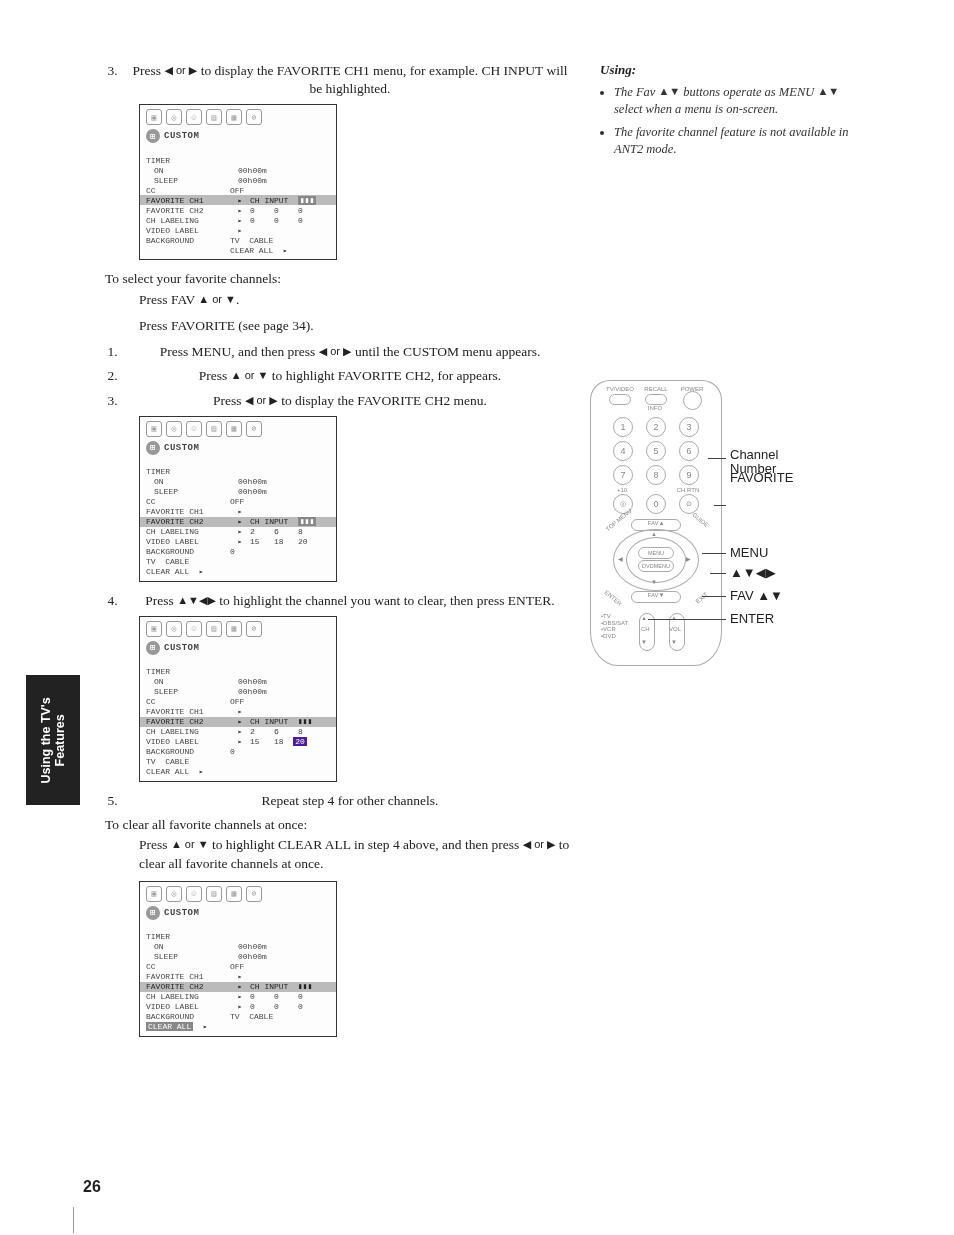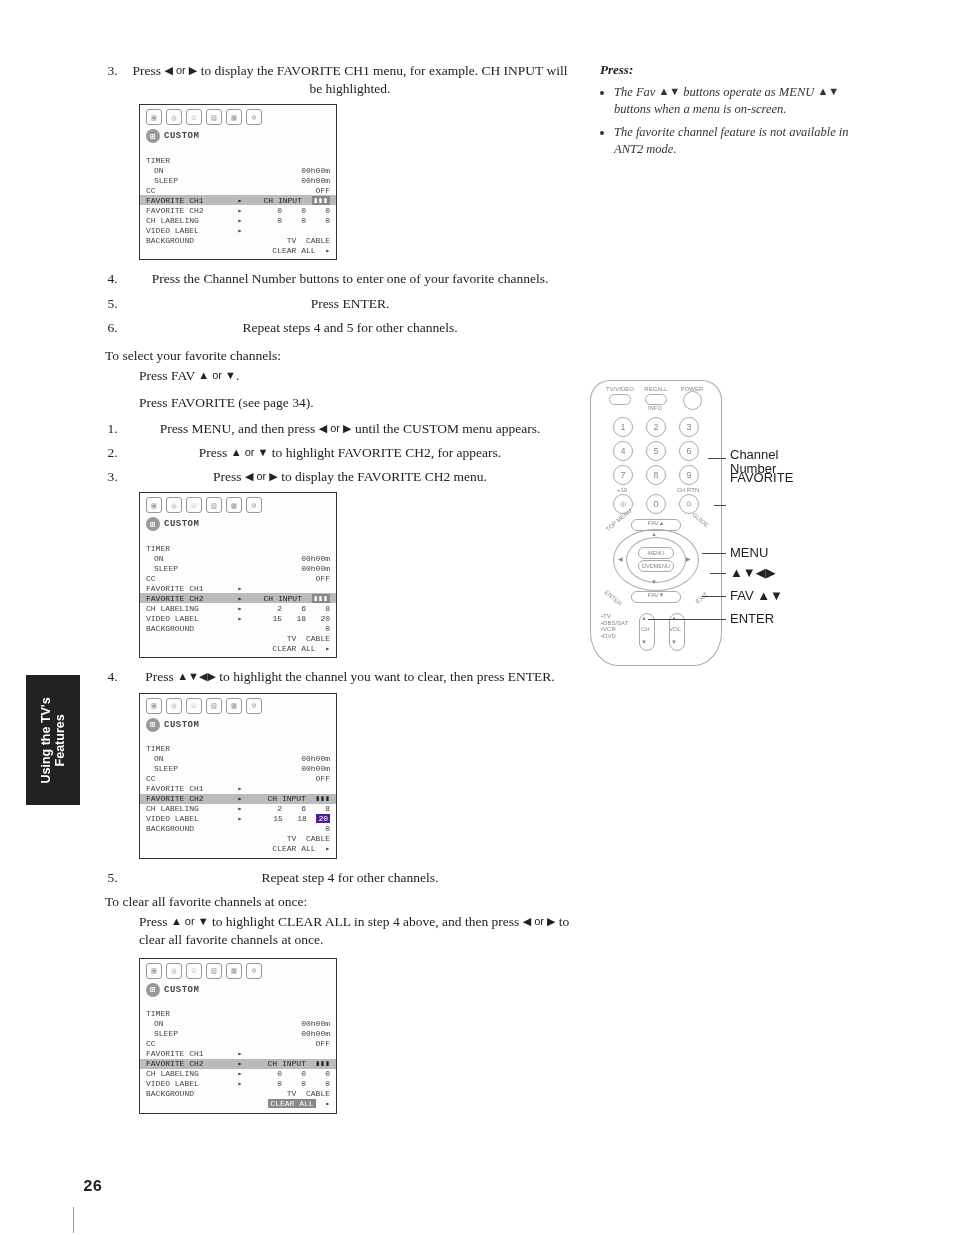--- a/index.html
+++ b/index.html
@@ -59,21 +59,21 @@
     font-weight: bold; letter-spacing: 0.5px; font-size: 9px;
   }
   .osd .label .lbicon {
     width: 14px; height: 14px; border-radius: 50%; background: #999; color: #fff;
     display: inline-flex; align-items: center; justify-content: center; font-size: 9px;
   }
   .osd .body { padding: 0 6px 4px 6px; position: relative; margin-top: 8px; }
   .osd .row { display: flex; height: 10px; align-items: center; white-space: pre; }
   .osd .left { width: 84px; }
   .osd .mid  { width: 20px; text-align: center; }
-  .osd .right{ flex: 1; text-align: right; }
+  .osd .right{ flex: 1; }
   .osd .hl { background: #bbb; color: #222; margin: 0 -6px; padding: 0 6px; }
   
   .side-tab {
     position: absolute;
     left: 26px;
     top: 675px;
     width: 54px;
     height: 130px;
     background: #222;
     color: #fff;
@@ -87,21 +87,21 @@
   .side-tab .rot {
     transform: rotate(-90deg);
     white-space: nowrap;
     text-align: center;
     line-height: 1.15;
   }
   .page-num {
     position: absolute;
     left: 83px;
     top: 1178px;
-    font-family: Liberation Mono, monospace;
+    font-family: Liberation Sans, sans-serif;
     font-weight: bold;
     font-size: 16px;
   }
   .vline {
     position: absolute;
     left: 73px;
     top: 1207px;
     width: 0;
     height: 26px;
     border-left: 1px solid #999;
@@ -161,25 +161,20 @@
       <div class="row"><span class="left">CC</span><span class="right">OFF</span></div>
       <div class="row hl"><span class="left">FAVORITE CH1</span><span class="mid">▸</span><span class="right"><span>CH INPUT</span>&nbsp;&nbsp;<span style="background:#888;color:#fff;padding:0 2px">▮▮▮</span></span></div>
       <div class="row"><span class="left">FAVORITE CH2</span><span class="mid">▸</span><span class="right">0    0    0</span></div>
       <div class="row"><span class="left">CH LABELING</span><span class="mid">▸</span><span class="right">0    0    0</span></div>
       <div class="row"><span class="left">VIDEO LABEL</span><span class="mid">▸</span></div>
       <div class="row"><span class="left">BACKGROUND</span><span class="right">TV  CABLE</span></div>
       <div class="row"><span class="left"></span><span class="right"><span>CLEAR ALL</span>&nbsp;&nbsp;▸</span></div>
     </div>
   </div>
 
-  <ol class="steps" start="4">
-    <li><span>Press the Channel Number buttons to enter one of your favorite channels.</span></li>
-    <li><span>Press ENTER.</span></li>
-    <li><span>Repeat steps 4 and 5 for other channels.</span></li>
-  </ol>
 
   <p class="para">To select your favorite channels:</p>
   <p class="indent">
     <span>Press FAV </span><span class="tri">▲ or ▼</span><span>.</span>
   </p>
 
   <p class="indent">Press FAVORITE (see page 34).</p>
 
 
   <ol class="steps" start="1">
@@ -280,24 +275,24 @@
       <div class="row"><span class="left">CH LABELING</span><span class="mid">▸</span><span class="right">0    0    0</span></div>
       <div class="row"><span class="left">VIDEO LABEL</span><span class="mid">▸</span><span class="right">0    0    0</span></div>
       <div class="row"><span class="left">BACKGROUND</span><span class="right">TV  CABLE</span></div>
       <div class="row"><span class="right"><span style="background:#888;color:#fff;padding:0 2px">CLEAR ALL</span>&nbsp;&nbsp;▸</span></div>
     </div>
   </div>
 
 </div>
 
 <div class="side-col">
-  <div class="note-head">Press:</div>
+  <div class="note-head">Using:</div>
   <ul class="note-list">
     <li>
-      <span>The Fav </span><span class="tri">▲▼</span><span> buttons operate as MENU </span><span class="tri">▲▼</span><span> buttons when a menu is on-screen.</span>
+      <span>The Fav </span><span class="tri">▲▼</span><span> buttons operate as MENU </span><span class="tri">▲▼</span><span> select when a menu is on-screen.</span>
     </li>
     <li>The favorite channel feature is not available in ANT2 mode.</li>
   </ul>
 </div>
 
 <div class="remote">
   <div class="remote-inner">
     <div class="lbl" style="left:14px;top:5px;width:30px">TV/VIDEO</div>
     <div class="lbl" style="left:52px;top:5px;width:26px">RECALL</div>
     <div class="lbl" style="left:88px;top:5px;width:26px">POWER</div>

